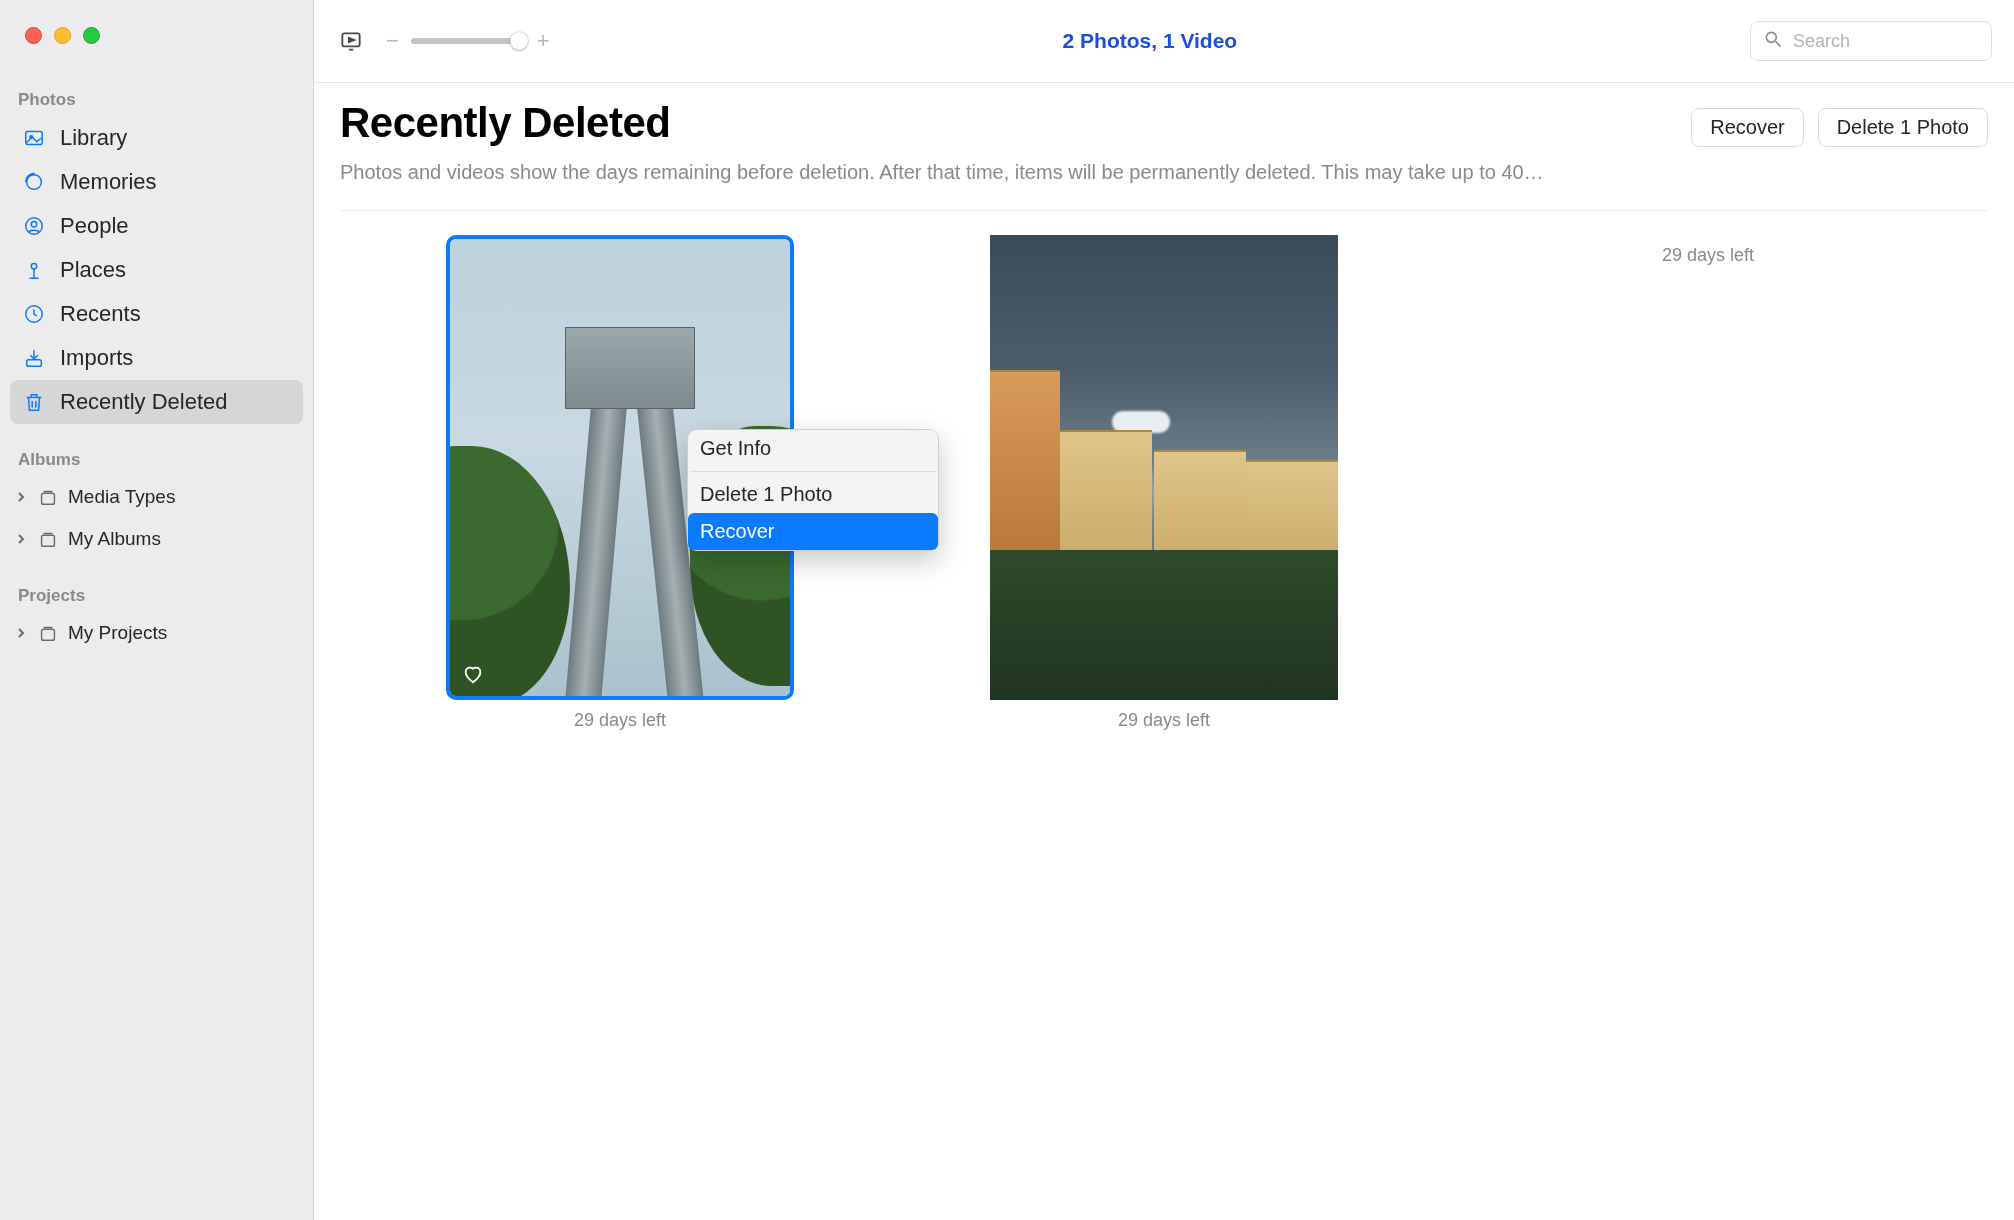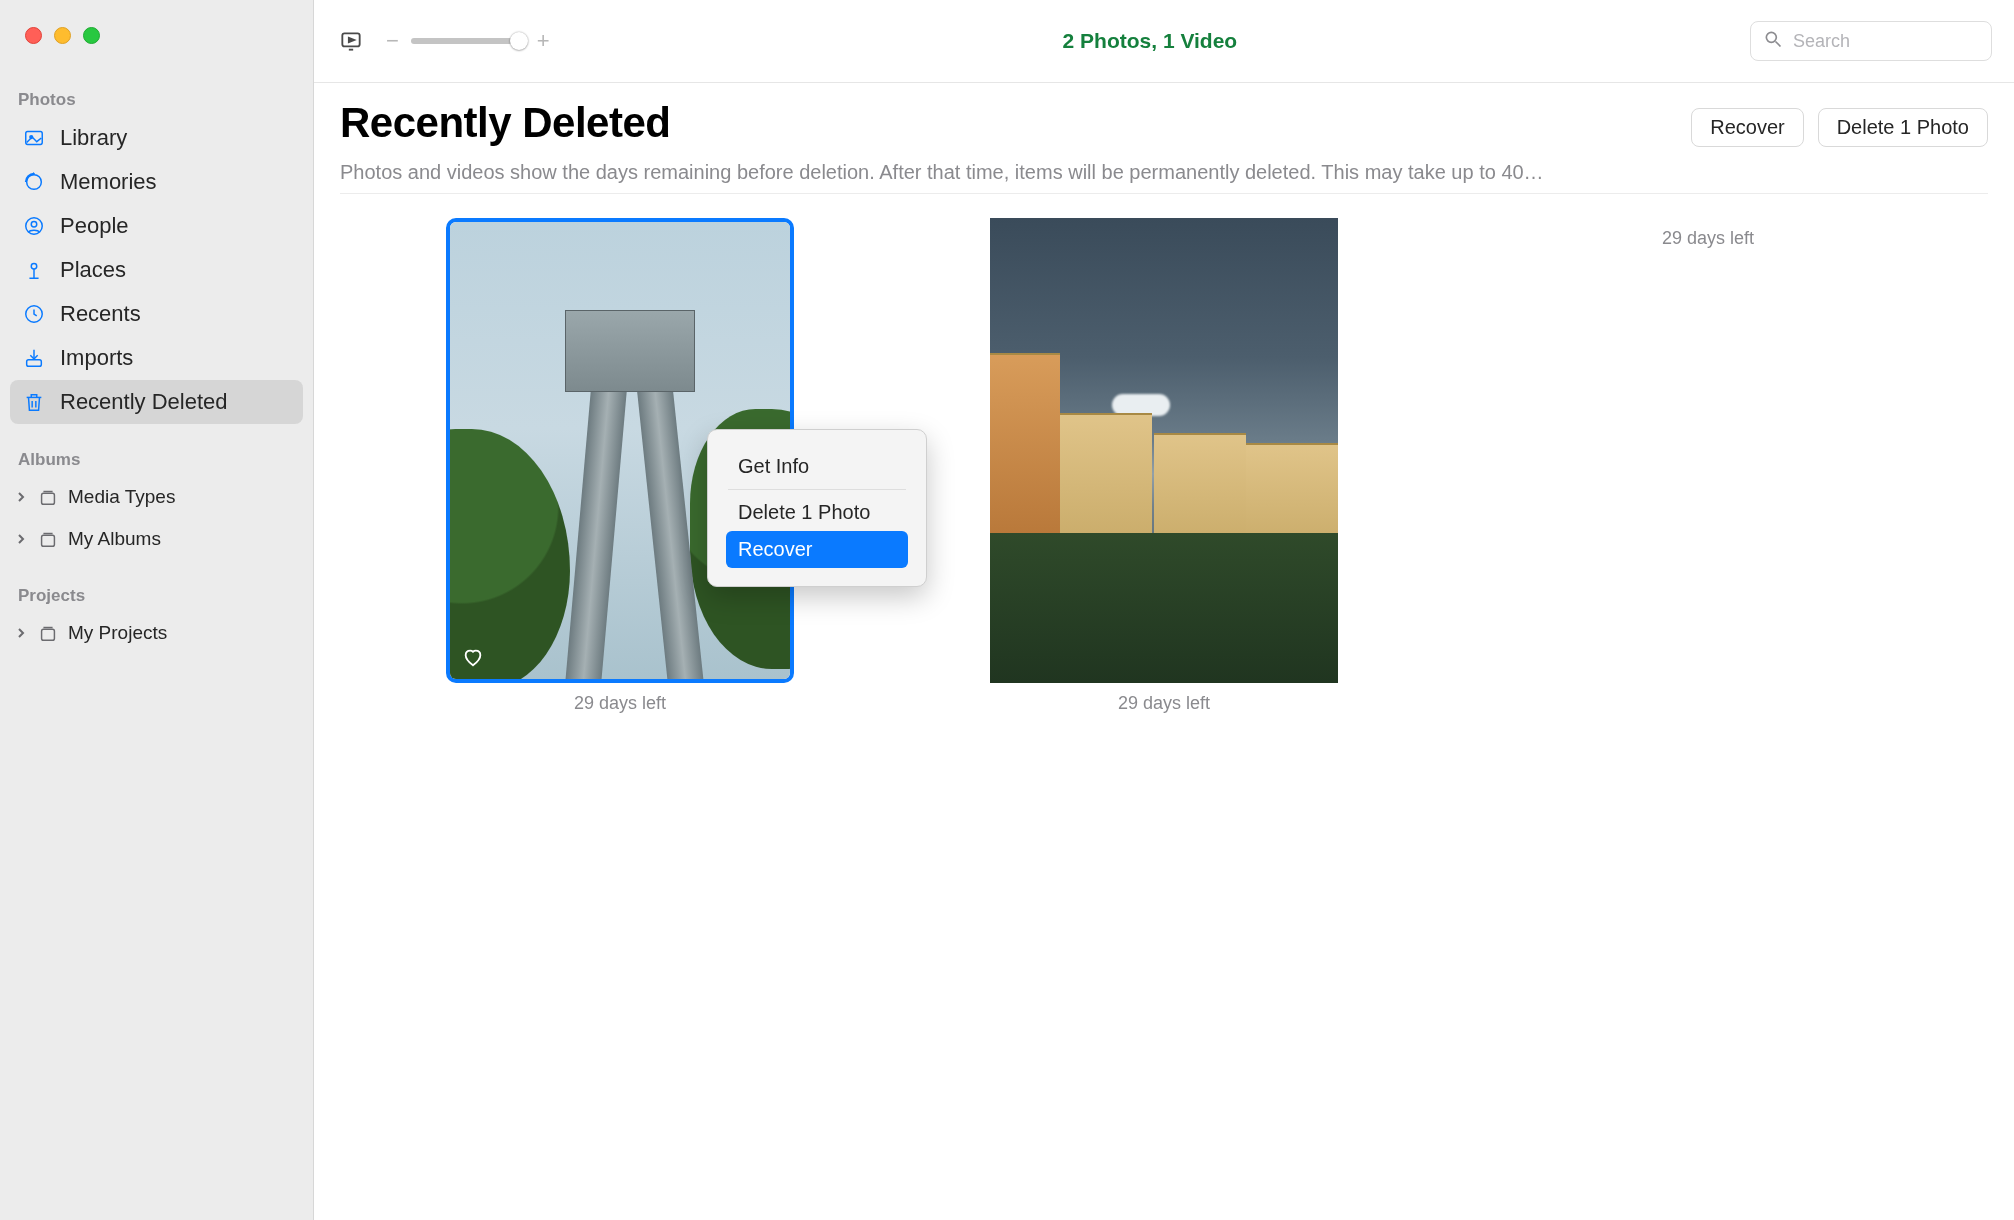--- a/index.html
+++ b/index.html
@@ -93,21 +93,21 @@
   .zoom-sign { font-size: 22px; color:#b7b7b7; user-select:none; }
   .zoom-track {
     width: 114px; height: 6px; background:#c4c4c4; border-radius:4px; position:relative;
   }
   .zoom-thumb {
     position:absolute; right:-3px; top:50%; transform:translateY(-50%);
     width:18px; height:18px; border-radius:50%; background:#fff;
     box-shadow: 0 0 2px rgba(0,0,0,0.35), 0 1px 2px rgba(0,0,0,0.2);
   }
   .toolbar-title {
-    flex:1; text-align:center; font-size:21px; font-weight:700; color:#15803d;
+    flex:1; text-align:center; font-size:21px; font-weight:700; color:#1d4ed8;
   }
   .search-wrap {
     display:flex; align-items:center; gap:10px;
     width: 242px; height: 40px;
     border:1px solid #dedede; border-radius:8px;
     background:#fff; padding:0 12px;
     color:#a4a4a7;
   }
   .search-wrap svg { width:20px; height:20px; stroke:#8c8c90; fill:none; stroke-width:2;}
   .search-wrap input {
@@ -121,21 +121,21 @@
   .header-row { display:flex; align-items:flex-end; justify-content:space-between; }
   .page-title { font-size: 42px; font-weight: 800; color:#000; letter-spacing:-0.5px; }
   .head-btns { display:flex; gap:14px; align-items:center; }
   .pill-btn {
     background:#fff; border:1px solid #d9d9d9; border-radius:8px;
     padding: 7px 18px; font-size:20px; color:#262626;
   }
   .desc {
     margin-top: 14px; font-size: 20px; color:#8a8a8e;
     white-space: nowrap; overflow:hidden; text-overflow:ellipsis;
-    border-bottom:1px solid #ececec; padding-bottom: 9px;
+    border-bottom:1px solid #ececec; padding-bottom: 26px;
   }
 
   
   .grid {
     display:flex; gap: 64px; padding: 24px 40px 0 40px;
     justify-content: center;
   }
   .card { width: 480px; display:flex; flex-direction:column; align-items:center; }
   .thumb {
     width: 348px; height: 465px; position:relative;
@@ -150,27 +150,27 @@
   .duration-badge {
     position:absolute; right:10px; bottom:10px;
     color:#fff; font-size:18px; font-weight:600;
     text-shadow:0 1px 2px rgba(0,0,0,0.6);
   }
   .caption { margin-top:10px; font-size:18px; color:#8a8a8e; }
 
   
   .ctx-menu {
     position:absolute;
-    left: 393px; top: 346px;
-    width: 220px;
+    left: 373px; top: 346px;
+    width: 252px;
     background:#f4f4f4;
     border:1px solid #cfcfcf;
     border-radius:10px;
     box-shadow: 0 10px 28px rgba(0,0,0,0.22);
-    padding: 18px;
+    padding: 0;
   }
   .ctx-item {
     padding: 7px 12px; font-size:20px; color:#262626; border-radius:6px;
   }
   .ctx-item.highlight { background:#0a7aff; color:#fff; }
   .ctx-sep { height:1px; background:#dedede; margin:4px 2px; }
 
   
   .photo1 { background: linear-gradient(#bcd2dd 0%, #c8d9e2 45%, #a9c2cd 100%); }
   .photo1::before, .photo1::after {

